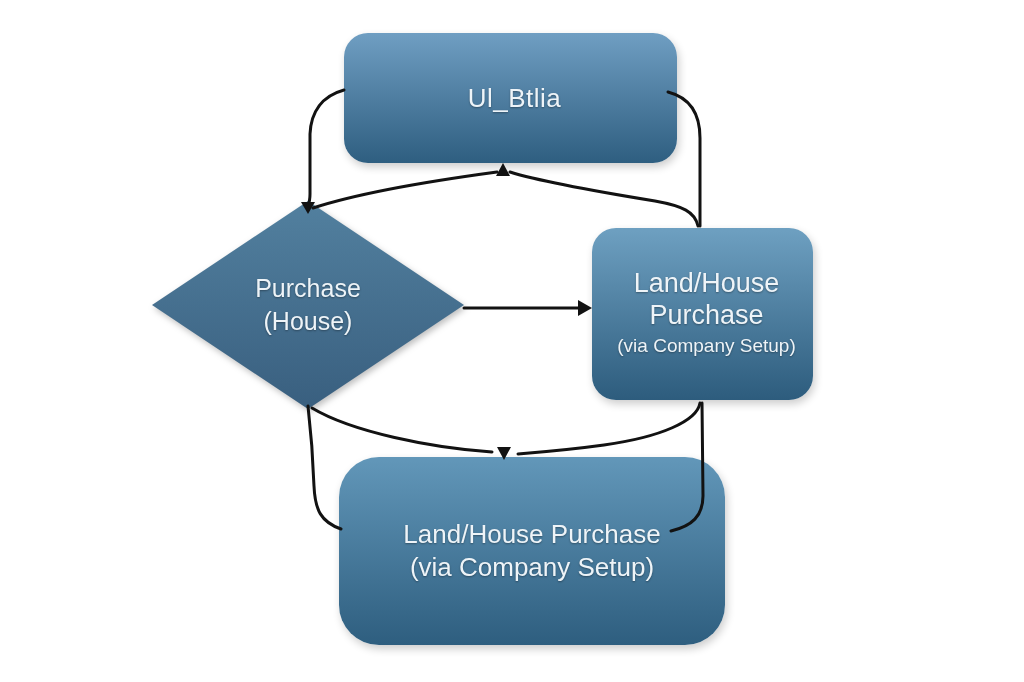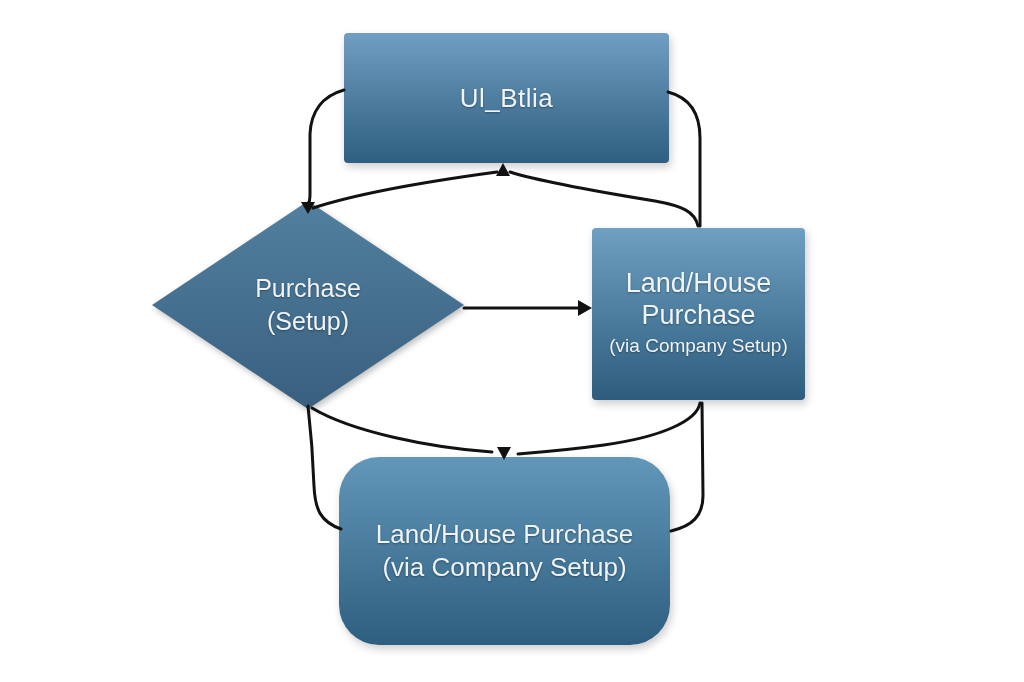--- a/index.html
+++ b/index.html
@@ -12,27 +12,27 @@
   }
   .node{
     position:absolute;
     display:flex;flex-direction:column;
     align-items:center;justify-content:center;
     text-align:center;
     color:#eef4f8;
     text-shadow:0 1px 2px rgba(0,0,0,0.35);
     box-shadow:2px 4px 8px rgba(0,0,0,0.20);
   }
-  .rounded{border-radius:4px;}
+  .rounded{border-radius:24px;padding-left:8px;}
   #top-box{left:344px;top:33px;width:325px;height:130px;}
   #top-box .label{font-size:26px;letter-spacing:0.5px;}
   #right-box{left:592px;top:228px;width:213px;height:172px;text-align:center;}
   #right-box .big{font-size:27px;line-height:32px;font-weight:400;}
   #right-box .small{font-size:19px;line-height:30px;}
-  #bottom-box{left:339px;top:457px;width:331px;height:188px;border-radius:40px;}
+  #bottom-box{left:339px;top:457px;width:386px;height:188px;border-radius:40px;}
   #bottom-box .big{font-size:26px;line-height:33px;}
   #diamond-wrap{
     position:absolute;left:152px;top:201px;width:312px;height:208px;
     filter:drop-shadow(2px 3px 3px rgba(0,0,0,0.25));
   }
   #diamond{
     width:100%;height:100%;
     clip-path:polygon(50% 0,100% 50%,50% 100%,0 50%);
     display:flex;flex-direction:column;align-items:center;justify-content:center;
     text-align:center;color:#eef4f8;text-shadow:0 1px 2px rgba(0,0,0,0.35);
@@ -49,21 +49,21 @@
 
 <div class="canvas" style="background: rgb(255, 255, 255);">
 
   <div class="node rounded" id="top-box" style="background: linear-gradient(rgb(111, 158, 194), rgb(46, 94, 128)); color: rgb(238, 244, 248);">
     <div class="label">Ul_Btlia</div>
   </div>
 
   <div id="diamond-wrap">
     <div id="diamond" style="background: linear-gradient(rgb(82, 128, 159), rgb(57, 95, 127)); color: rgb(238, 244, 248);">
       <div class="big">Purchase</div>
-      <div class="big">(Setup)</div>
+      <div class="big">(House)</div>
     </div>
   </div>
 
   <div class="node rounded" id="right-box" style="background: linear-gradient(rgb(110, 160, 193), rgb(45, 92, 125)); color: rgb(238, 244, 248);">
     <div class="big">Land/House</div>
     <div class="big">Purchase</div>
     <div class="small">(via Company Setup)</div>
   </div>
 
   <div class="node" id="bottom-box" style="background: linear-gradient(rgb(98, 151, 185), rgb(46, 94, 127)); color: rgb(238, 244, 248);">

